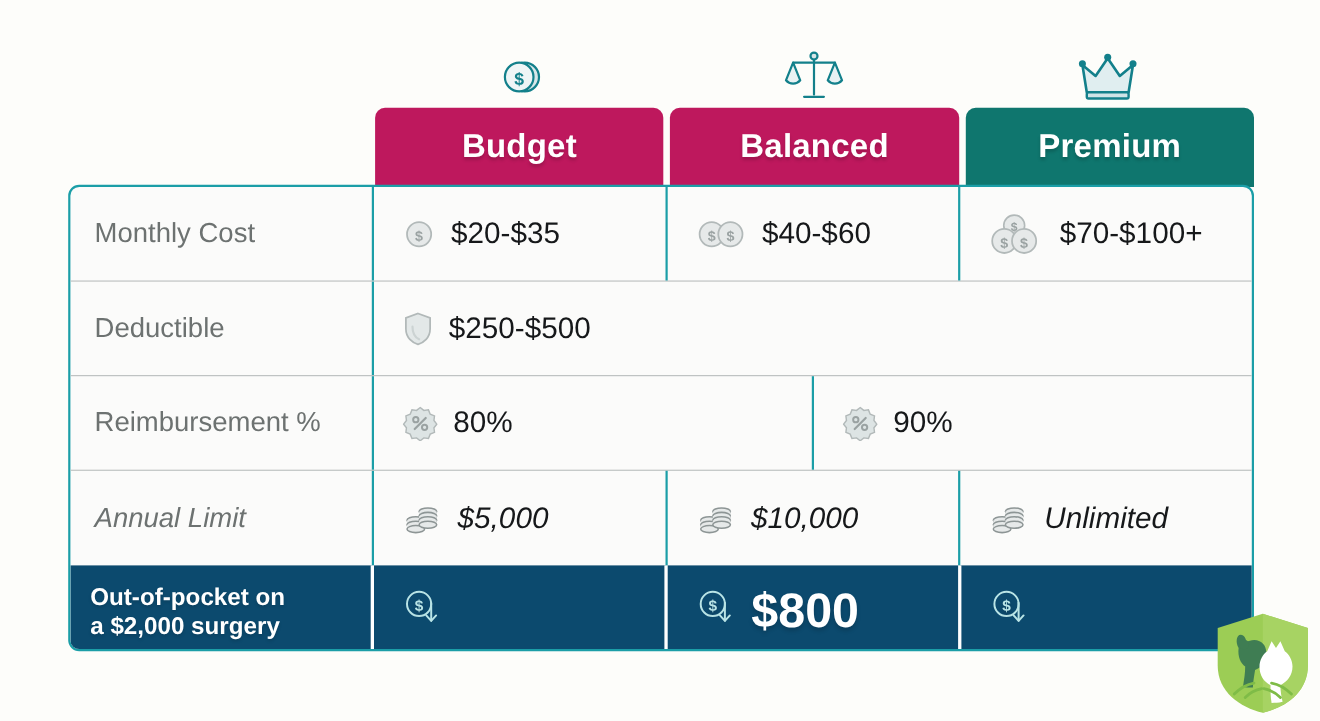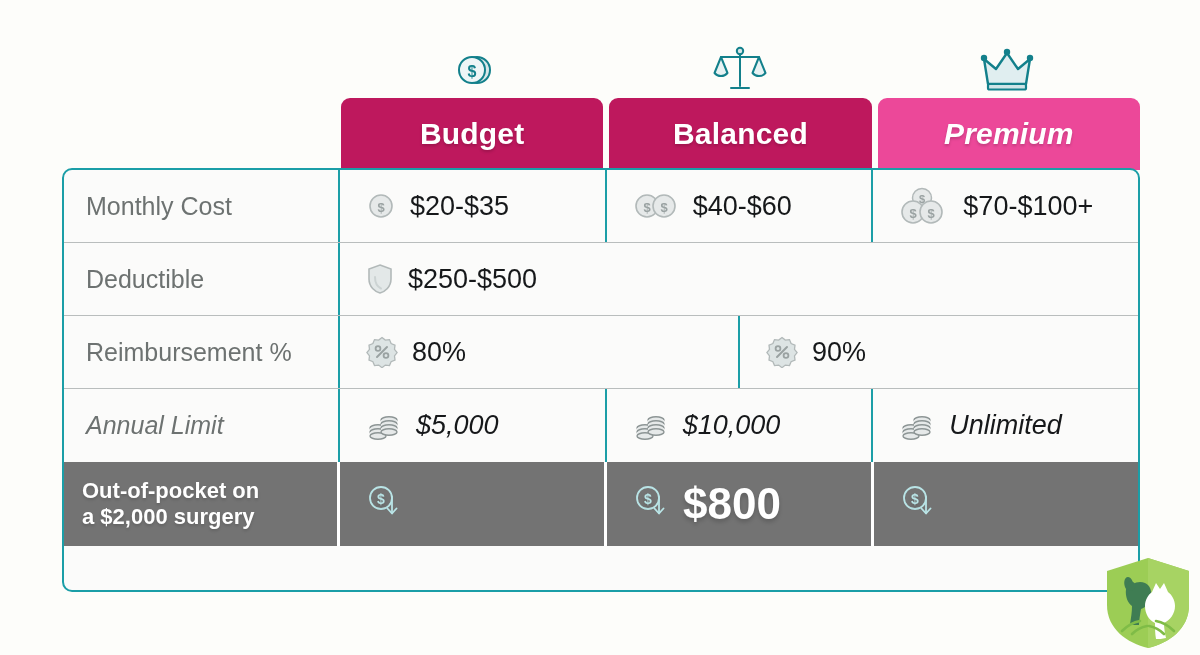--- a/index.html
+++ b/index.html
@@ -17,46 +17,46 @@
   .plan-icon-cell svg{display:block;}
 
   
   .head-row{position:absolute;left:341px;top:98px;width:799px;height:72px;display:flex;gap:6px;}
   .head-cell{
     flex:1 1 0;background:#be185d;border-radius:9px 9px 0 0;
     display:flex;align-items:center;justify-content:center;
     color:#ffffff;font-size:30px;font-weight:bold;letter-spacing:.2px;
     text-shadow:0 2px 3px rgba(0,0,0,.18);
   }
-  .head-cell.premium{background:#ec4899;font-style:italic;}
+  .head-cell.premium{background:#0f766e;}
 
   
   .table{
     position:absolute;left:62px;top:168px;width:1078px;height:424px;
     border:2.5px solid #1b9ea7;border-radius:10px;
     box-sizing:border-box;overflow:hidden;background:#fbfbfa;
   }
-  .row{display:flex;height:73px;border-bottom:1.5px solid #b9bdbd;box-sizing:border-box;}
+  .row{display:flex;height:86px;border-bottom:1.5px solid #b9bdbd;box-sizing:border-box;justify-content:flex-end;}
   .row:nth-child(4){border-bottom:none;font-style:italic;}
   .cell-label{
     width:276px;box-sizing:border-box;flex:0 0 276px;
     display:flex;align-items:center;padding-left:22px;
     font-size:25px;color:#6d7271;border-right:2.5px solid #1b9ea7;
   }
   .cell-val{
     flex:1 1 0;box-sizing:border-box;
     display:flex;align-items:center;gap:14px;padding-left:26px;
     font-size:27px;color:#16181a;border-right:2.5px solid #1b9ea7;
   }
   .cell-val:last-child{border-right:none;}
   .cell-val .ic{flex:0 0 auto;display:flex;align-items:center;}
   .cell-val .txt{white-space:nowrap;}
 
   
-  .sum-row{display:flex;height:84px;background:#737373;}
+  .sum-row{display:flex;height:84px;background:#0c4a6e;}
   .sum-label{
     width:276px;flex:0 0 276px;box-sizing:border-box;
     display:flex;flex-direction:column;justify-content:center;
     padding-left:18px;color:#ffffff;font-weight:bold;font-size:22px;line-height:1.18;
     border-right:3px solid #ffffff;text-shadow:0 2px 3px rgba(0,0,0,.15);
   }
   .sum-val{
     flex:1 1 0;box-sizing:border-box;display:flex;align-items:center;gap:14px;
     padding-left:26px;color:#ffffff;font-size:44px;font-weight:bold;
     border-right:3px solid #ffffff;text-shadow:0 3px 4px rgba(0,0,0,.18);

